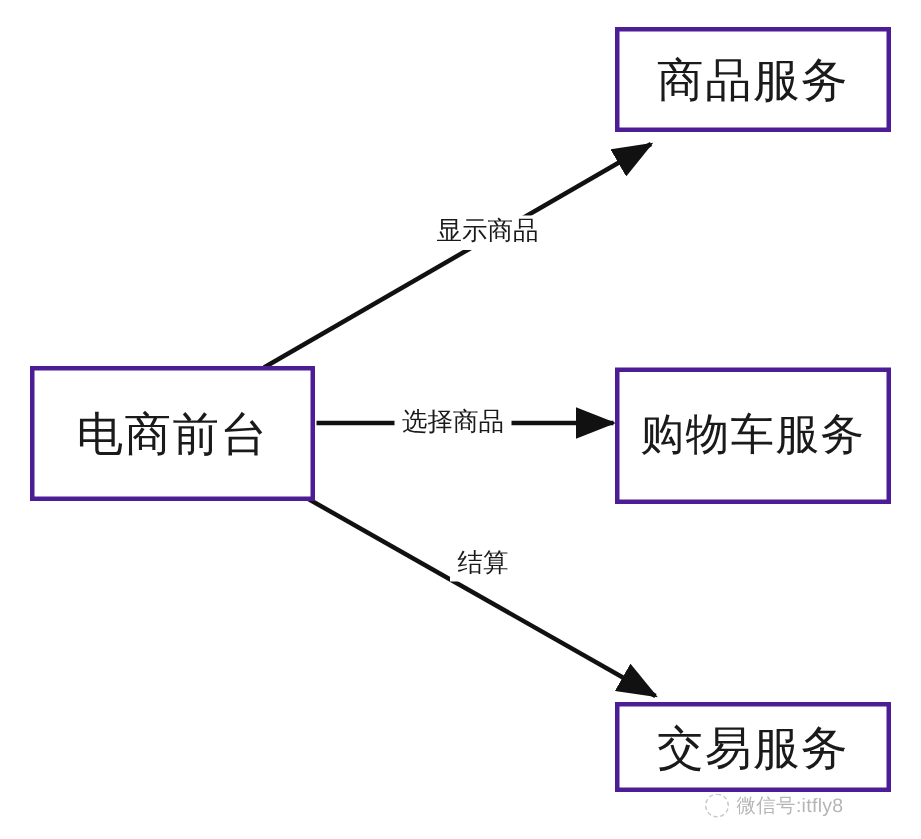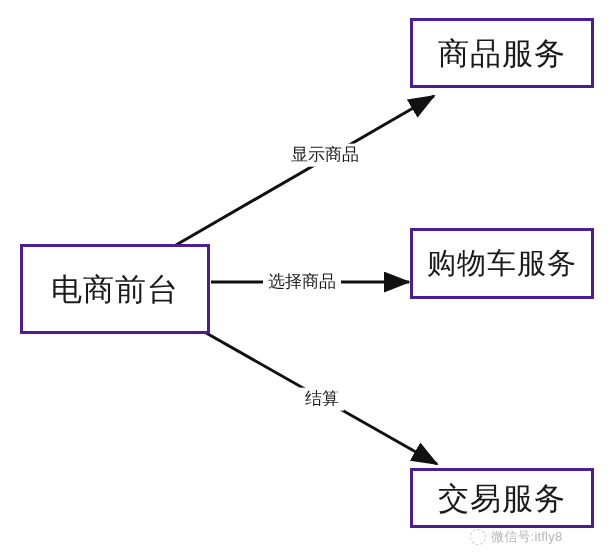--- a/index.html
+++ b/index.html
@@ -105,32 +105,32 @@
   </svg>
 
   <div class="node-box" id="node-frontend" style="left:20px; top:244px; width:190px; height:90px;">
     <span class="node-label">电商前台</span>
   </div>
 
   <div class="node-box" id="node-product-service" style="left:410px; top:18px; width:184px; height:70px;">
     <span class="node-label">商品服务</span>
   </div>
 
-  <div class="node-box" id="node-cart-service" style="left:410px; top:228px; width:184px; height:71px;">
+  <div class="node-box" id="node-cart-service" style="left:410px; top:245px; width:184px; height:91px;">
     <span class="node-label small">购物车服务</span>
   </div>
 
   <div class="node-box" id="node-trade-service" style="left:410px; top:468px; width:184px; height:60px;">
     <span class="node-label">交易服务</span>
   </div>
 
   <div class="edge-label" style="left:325px; top:155px;">显示商品</div>
 
   <div class="edge-label" style="left:302px; top:282px;">选择商品</div>
 
-  <div class="edge-label" style="left:322px; top:399px;">结算</div>
+  <div class="edge-label" style="left:322px; top:376px;">结算</div>
 
   <div id="watermark" style="left:470px; top:528px;align-items:center;">
     <span class="wm-logo"></span>
     <span class="wm-text">微信号:itfly8</span>
   </div>
 
 </div>
 
 </body></html>

